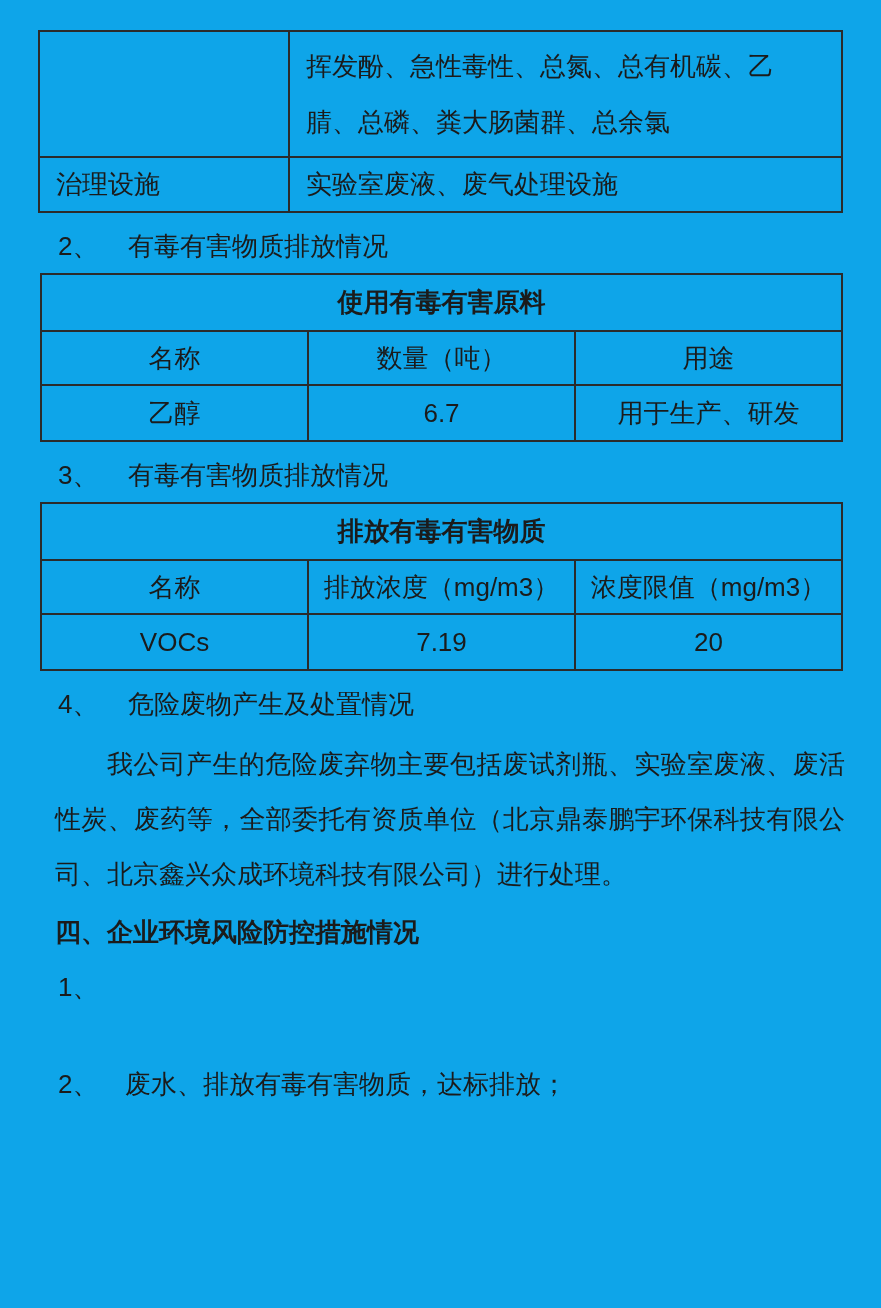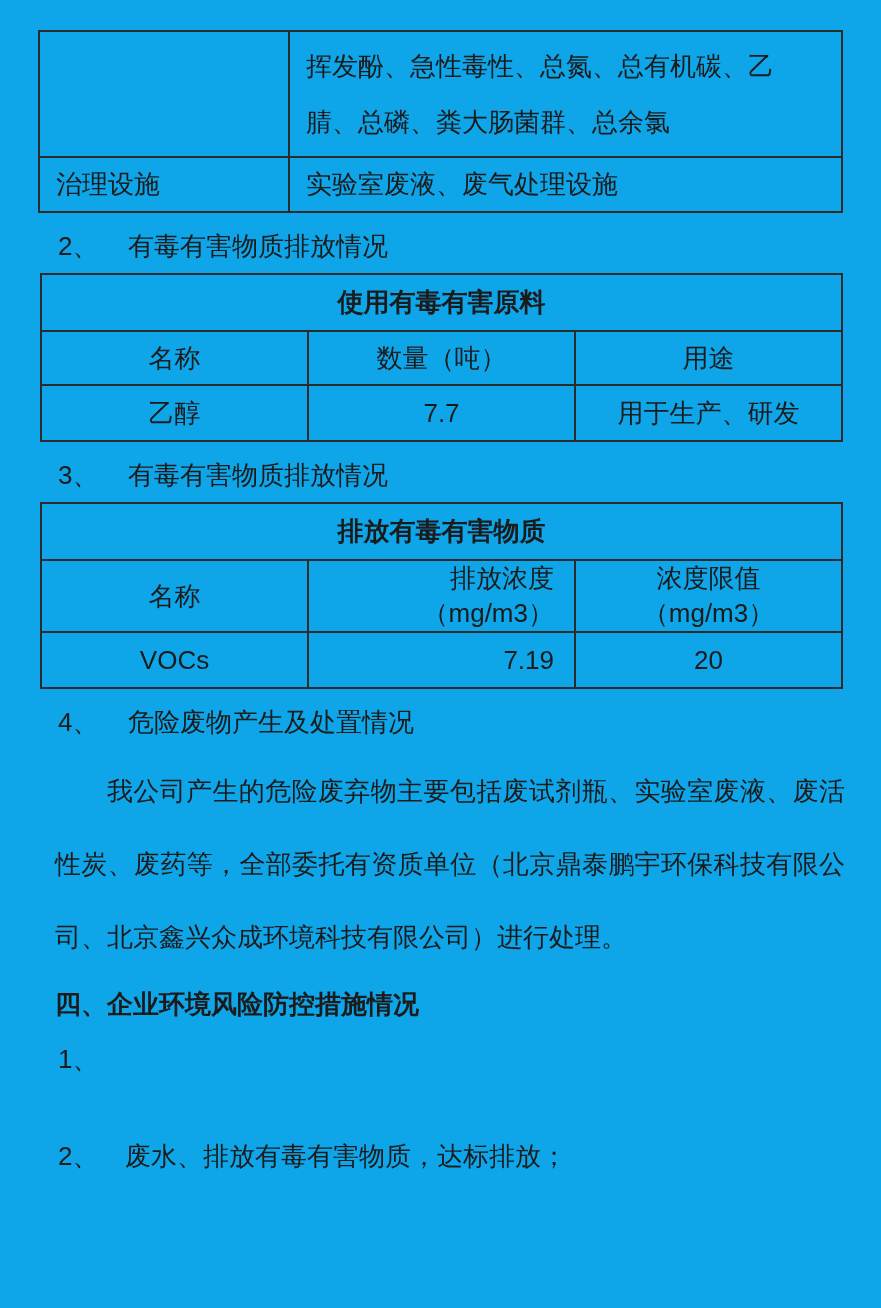--- a/index.html
+++ b/index.html
@@ -33,36 +33,36 @@
   .sec {
     display: flex;
     margin: 16px 0 0 58px;
     font-size: 26px;
     line-height: 34px;
     align-items: baseline;
   }
   .sec .num { flex: 0 0 70px; }
   
   .tbl-data { margin: 10px 0 0 40px; width: 803px; }
-  .tbl-data td { text-align: center; vertical-align: middle; padding: 0 20px; border-radius: 27px; }
+  .tbl-data td { text-align: center; vertical-align: middle; padding: 0 2px; border-radius: 27px; }
   .tbl-data .cap { height: 55px; font-weight: bold; }
   .tbl-data .hdr td { height: 52px; }
   .tbl-data .row td { height: 54px; }
   .tbl-mat .c1 { width: 172px; }
   .tbl-mat .c2 { width: 211px; }
   .tbl-mat .c3 { width: 420px; }
   .tbl-emi .c1 { width: 268px; }
-  .tbl-emi .c2 { width: 267px; text-align: right; }
+  .tbl-emi .c2 { width: 267px; }
   .tbl-emi .c3 { width: 268px; }
   
   .para {
     margin: 16px 36px 0 55px;
     width: 790px;
     font-size: 26px;
-    line-height: 73px;
+    line-height: 55px;
     text-align: justify;
     text-indent: 2em;
   }
   
   .chapter {
     margin: 10px 0 0 55px;
     font-size: 26px;
     line-height: 40px;
     font-weight: bold;
   }
@@ -105,21 +105,21 @@
         <tr>
       <td class="cap" colspan="3">使用有毒有害原料</td>
     </tr>
     <tr class="hdr">
       <td class="c1">名称</td>
       <td class="c2">数量（吨）</td>
       <td class="c3">用途</td>
     </tr>
     <tr class="row">
       <td class="c1">乙醇</td>
-      <td class="c2">7.7</td>
+      <td class="c2">6.7</td>
       <td class="c3">用于生产、研发</td>
     </tr>
   </tbody>
     </table>
 
   <div class="sec">
     <span class="num">3、</span>
     <span>有毒有害物质排放情况</span>
   </div>
 

